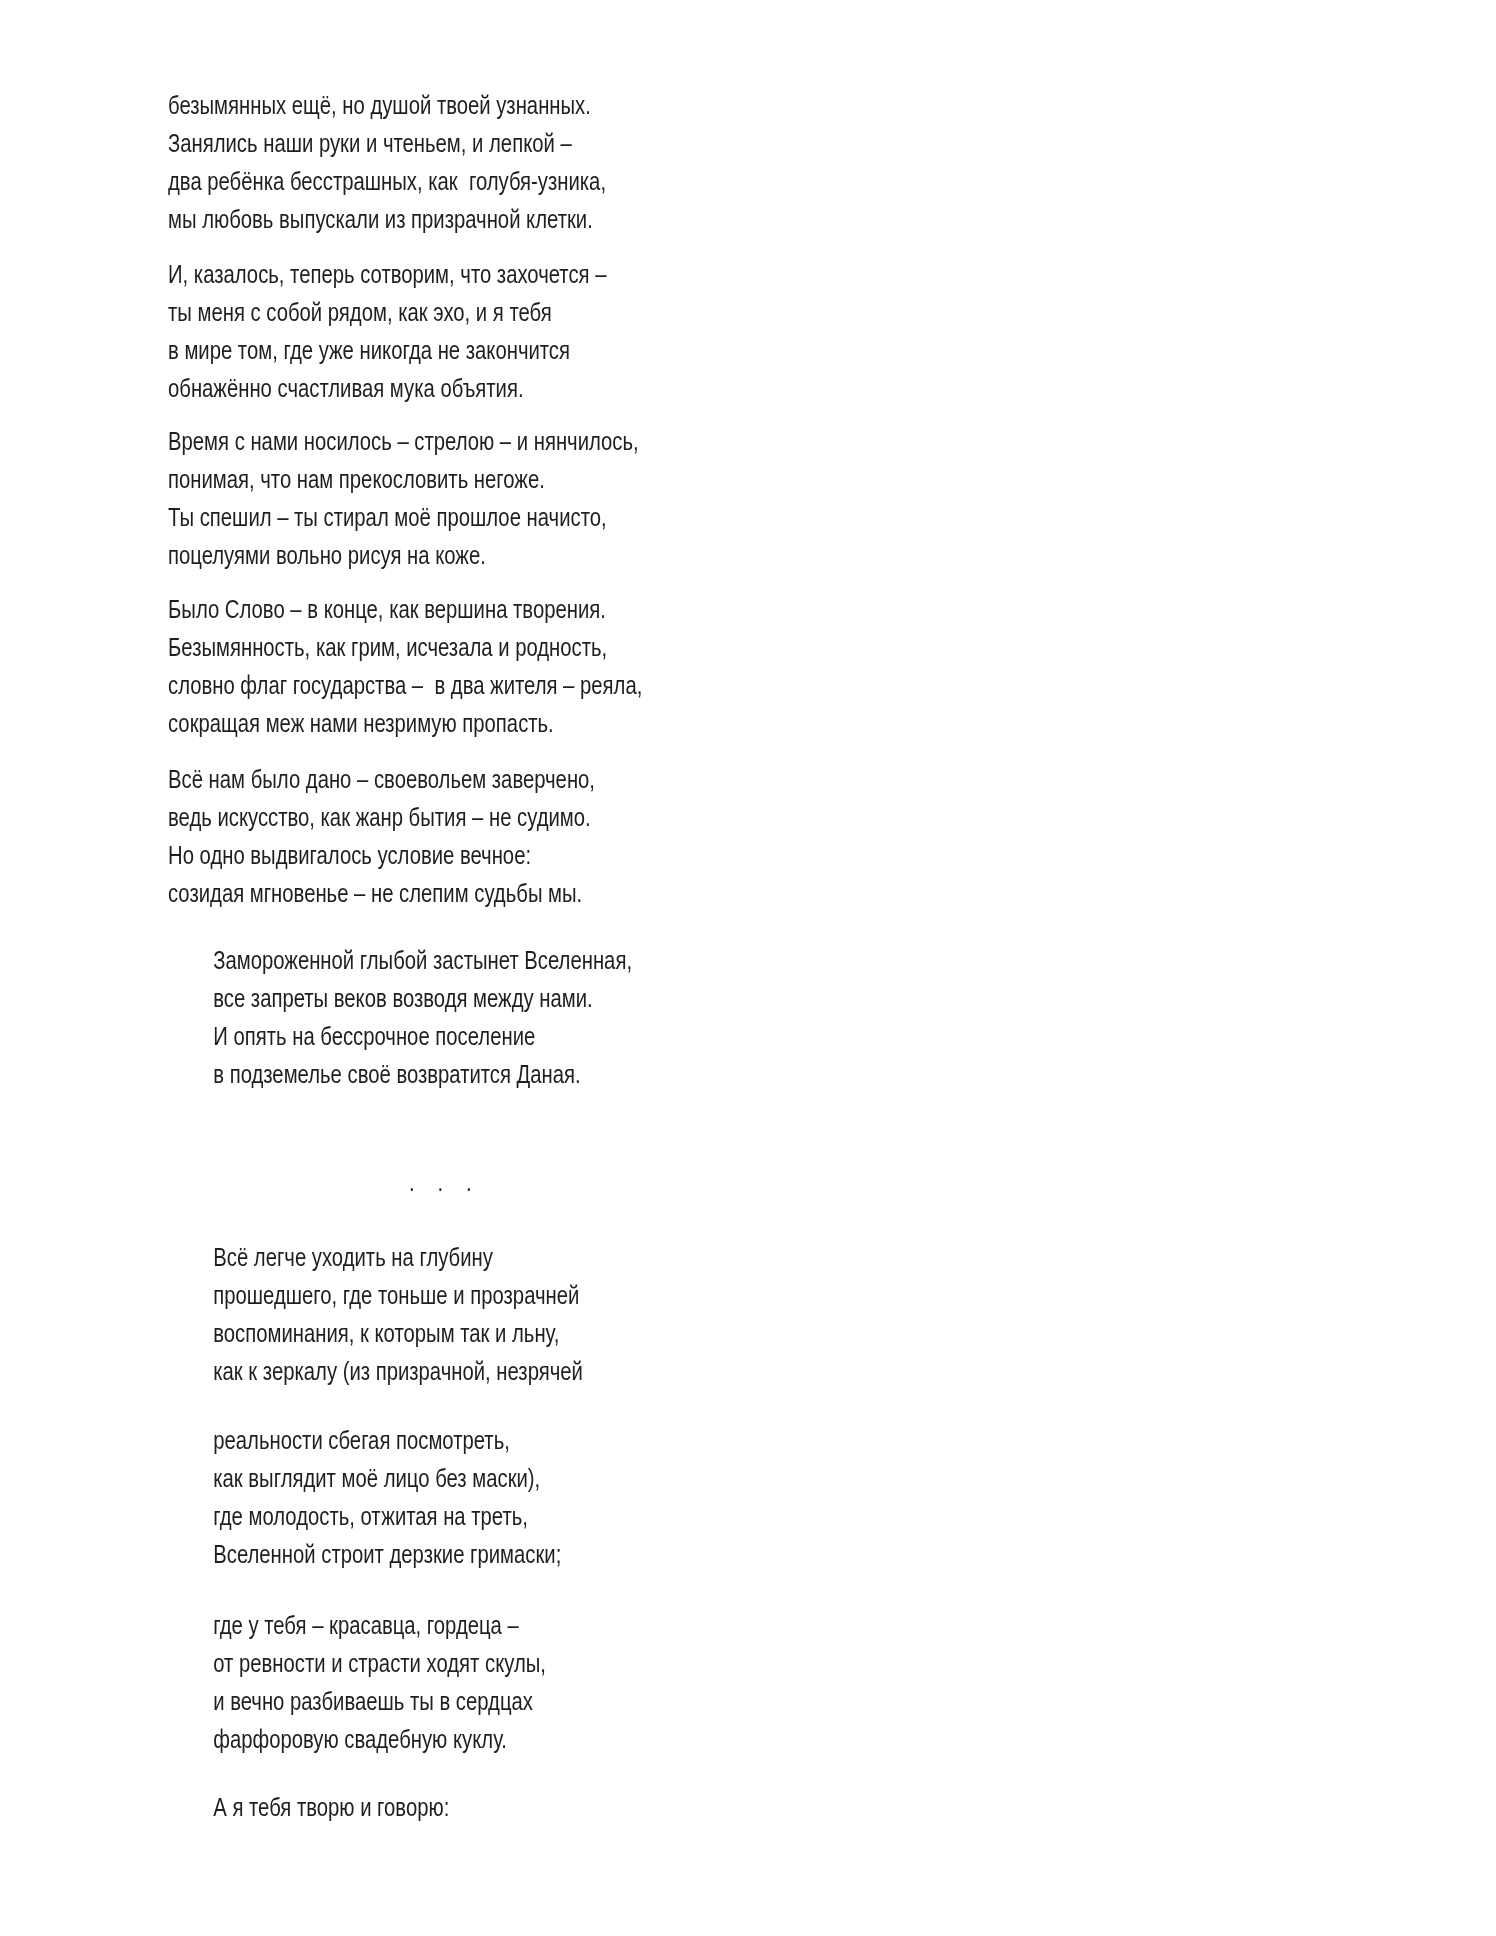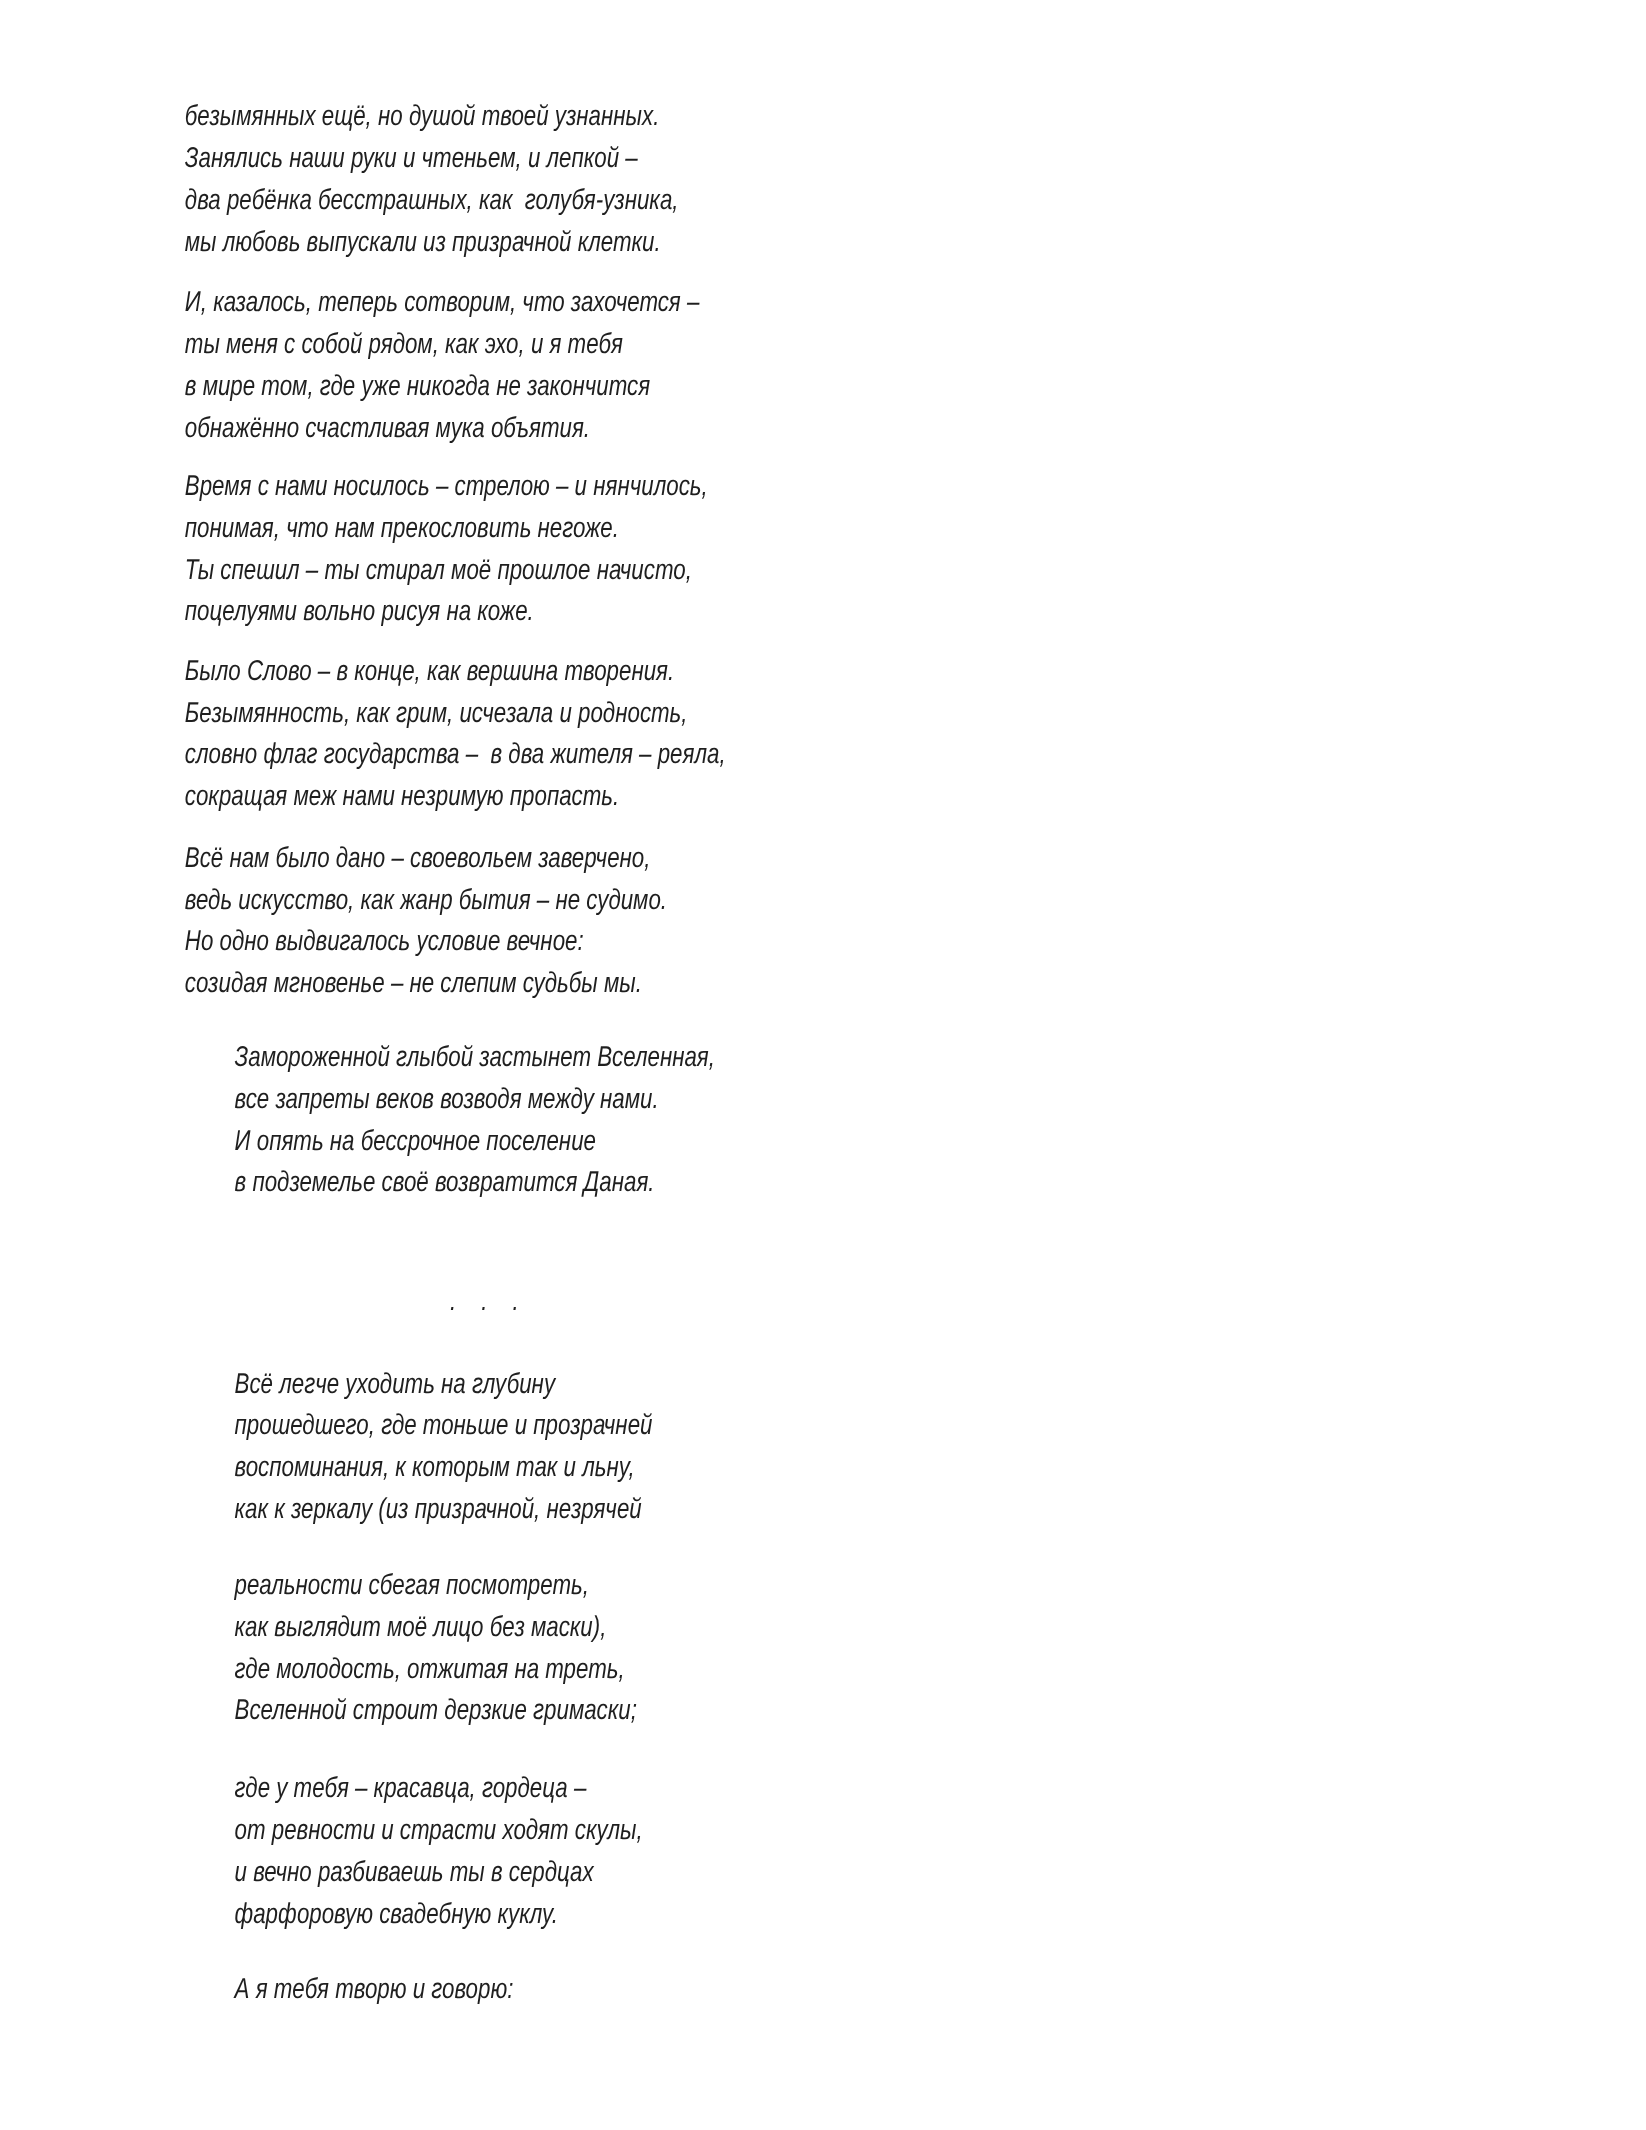--- a/index.html
+++ b/index.html
@@ -36,15 +36,15 @@
   .poem > :nth-child(6)  { margin-bottom: 70px; }
   .poem > :nth-child(7)  { margin-bottom: 37px; }
   .poem > :nth-child(8)  { margin-bottom: 31px; }
   .poem > :nth-child(9)  { margin-bottom: 33px; }
   .poem > :nth-child(10) { margin-bottom: 30px; }
   .poem > :nth-child(11) { margin-bottom: 0; }
 </style>
 </head>
 <body>
 
-<div class="page" style="background: rgb(255, 255, 255); font-style: italic;">
+<div class="page" style="background: rgb(255, 255, 255);">
   <div class="poem" style="color: rgb(31, 31, 31);"><div class="stanza"><div class="line">безымянных ещё, но душой твоей узнанных.</div><div class="line">Занялись наши руки и чтеньем, и лепкой –</div><div class="line">два ребёнка бесстрашных, как  голубя-узника,</div><div class="line">мы любовь выпускали из призрачной клетки.</div></div><div class="stanza"><div class="line">И, казалось, теперь сотворим, что захочется –</div><div class="line">ты меня с собой рядом, как эхо, и я тебя</div><div class="line">в мире том, где уже никогда не закончится</div><div class="line">обнажённо счастливая мука объятия.</div></div><div class="stanza"><div class="line">Время с нами носилось – стрелою – и нянчилось,</div><div class="line">понимая, что нам прекословить негоже.</div><div class="line">Ты спешил – ты стирал моё прошлое начисто,</div><div class="line">поцелуями вольно рисуя на коже.</div></div><div class="stanza"><div class="line">Было Слово – в конце, как вершина творения.</div><div class="line">Безымянность, как грим, исчезала и родность,</div><div class="line">словно флаг государства –  в два жителя – реяла,</div><div class="line">сокращая меж нами незримую пропасть.</div></div><div class="stanza"><div class="line">Всё нам было дано – своевольем заверчено,</div><div class="line">ведь искусство, как жанр бытия – не судимо.</div><div class="line">Но одно выдвигалось условие вечное:</div><div class="line">созидая мгновенье – не слепим судьбы мы.</div></div><div class="stanza indent"><div class="line">Замороженной глыбой застынет Вселенная,</div><div class="line">все запреты веков возводя между нами.</div><div class="line">И опять на бессрочное поселение</div><div class="line">в подземелье своё возвратится Даная.</div></div><div class="stanza separator"><div class="line">. . .</div></div><div class="stanza indent"><div class="line">Всё легче уходить на глубину</div><div class="line">прошедшего, где тоньше и прозрачней</div><div class="line">воспоминания, к которым так и льну,</div><div class="line">как к зеркалу (из призрачной, незрячей</div></div><div class="stanza indent"><div class="line">реальности сбегая посмотреть,</div><div class="line">как выглядит моё лицо без маски),</div><div class="line">где молодость, отжитая на треть,</div><div class="line">Вселенной строит дерзкие гримаски;</div></div><div class="stanza indent"><div class="line">где у тебя – красавца, гордеца –</div><div class="line">от ревности и страсти ходят скулы,</div><div class="line">и вечно разбиваешь ты в сердцах</div><div class="line">фарфоровую свадебную куклу.</div></div><div class="stanza indent"><div class="line">А я тебя творю и говорю:</div></div></div>
 </div>
 
 </body></html>

